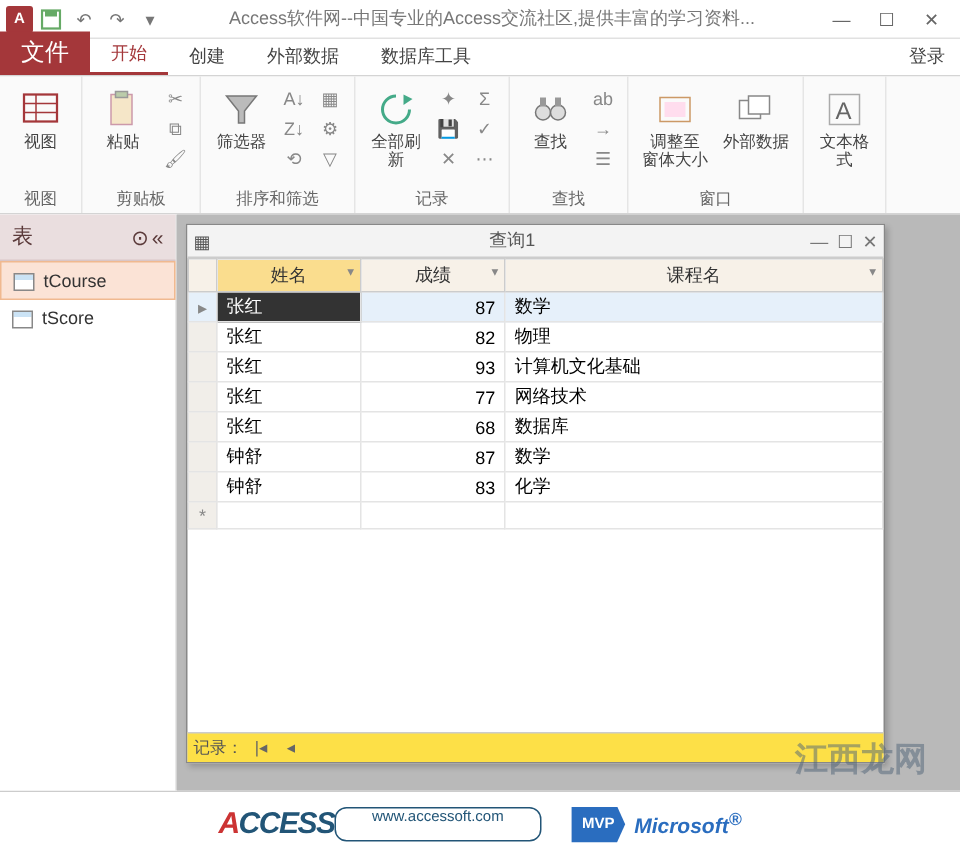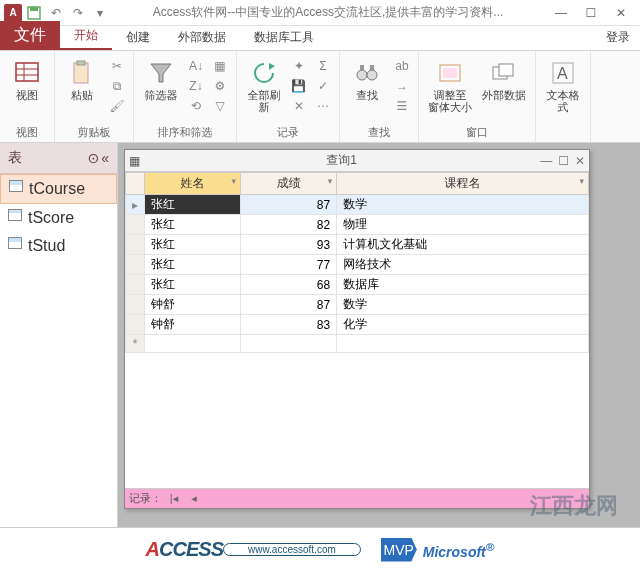--- a/index.html
+++ b/index.html
@@ -32,52 +32,52 @@
 .big-btn .lbl { font-size: 11px; color: #444; text-align: center; line-height: 12px; }
 .small-stack { display: flex; flex-direction: column; gap: 2px; padding-top: 2px; }
 .small-btn { width: 20px; height: 18px; display: flex; align-items: center; justify-content: center; color: #888; }
 svg { display: block; }
 
 
 .content { display: flex; height: calc(571px - 26px - 25px - 92px - 44px); }
 .navpane { width: 118px; border-right: 1px solid #d4d4d4; background: #fff; }
 .navpane-header { background: #eadedf; padding: 6px 8px; display: flex; align-items: center; justify-content: space-between; color: #5b3a3a; font-size: 14px; border-bottom: 1px solid #d9c6c7; }
 .navpane-header .arrows { display: flex; gap: 2px; align-items: center; }
-.nav-item { display: flex; align-items: flex-start; gap: 6px; padding: 5px 8px; color: #333; font-size: 16px; cursor: pointer; }
+.nav-item { display: flex; align-items: flex-end; gap: 6px; padding: 5px 8px; color: #333; font-size: 12px; cursor: pointer; }
 .nav-item.selected { background: #fbe3d6; border: 1px solid #f0b990; }
 .nav-item .tbl-icon { width: 14px; height: 12px; border: 1px solid #888; background: linear-gradient(#cbe3f5 0 35%, #fff 35%); }
 
 .docarea { flex: 1; background: #b9b9b9; padding: 6px; position: relative; }
 .query-window { background: #fff; border: 1px solid #888; width: 466px; height: 360px; display: flex; flex-direction: column; box-shadow: 2px 2px 4px rgba(0,0,0,0.2); }
 .qw-title { height: 22px; background: #f3f3f3; border-bottom: 1px solid #ccc; display: flex; align-items: center; padding: 0 4px; font-size: 12px; color: #555; }
 .qw-title .t { flex: 1; text-align: center; }
 .qw-title .icn { width: 14px; height: 14px; }
 .qw-title .ctrls { display: flex; gap: 6px; color: #777; }
 .grid { flex: 1; overflow: auto; font-size: 12px; }
 table.data { border-collapse: collapse; width: 100%; }
 table.data th { background: #f7f1e8; border: 1px solid #ccc; padding: 2px 6px; font-weight: normal; color: #333; text-align: center; position: relative; }
 table.data th.name { background: #fadd8e; }
 table.data th .drop { position: absolute; right: 4px; top: 3px; color: #888; font-size: 9px; }
 table.data td { border: 1px solid #e4e4e4; padding: 1px 6px; height: 18px; }
 table.data tr td:first-child { background: #f1eee9; width: 18px; text-align: center; color: #888; }
 table.data td.num { text-align: right; }
 table.data tr.sel td.namecell { background: #333; color: #fff; }
 table.data tr.sel td { background: #e6f0fa; }
-.record-nav { height: 20px; border-top: 1px solid #ccc; display: flex; align-items: center; font-size: 11px; color: #555; padding: 0 4px; gap: 4px; background:#f9a8d4; }
+.record-nav { height: 20px; border-top: 1px solid #ccc; display: flex; align-items: center; font-size: 11px; color: #555; padding: 0 4px; gap: 4px; background:#fde047; }
 .record-nav .navbtn { width: 16px; text-align: center; color: #666; cursor: pointer; }
 
 
 .footer { height: 44px; background: #fff; border-top: 1px solid #ccc; display: flex; align-items: center; justify-content: center; gap: 20px; }
-.logo-access { display: flex; align-items: center; gap: 0; }
+.logo-access { display: flex; gap: 0; }
 .logo-access .alogo { font-family: Arial; font-weight: 900; font-style: italic; font-size: 20px; letter-spacing: -1px; }
 .logo-access .alogo .r { color: #c33; }
 .logo-access .alogo .b { color: #257; }
 .logo-access .url { font-size: 10px; color: #257; border: 1px solid #257; padding: 0 24px; border-radius: 8px; }
 .mvp-logo { display: flex; align-items: center; gap: 6px; }
-.mvp-logo .shield { width: 36px; height: 24px; background: #2a6dbf; color: #fff; font-weight: normal; font-size: 14px; display: flex; align-items: center; justify-content: center; clip-path: polygon(0 0, 85% 0, 100% 50%, 85% 100%, 0 100%); }
+.mvp-logo .shield { width: 36px; height: 24px; background: #2a6dbf; color: #fff; font-weight: bold; font-size: 10px; display: flex; align-items: center; justify-content: center; clip-path: polygon(0 0, 85% 0, 100% 50%, 85% 100%, 0 100%); }
 .mvp-logo .ms { font-size: 14px; font-weight: bold; font-style: italic; color: #2a6dbf; }
 .watermark { position: absolute; bottom: 6px; right: 22px; color: rgba(80,100,120,0.5); font-size: 22px; font-weight: bold; pointer-events: none; }
 </style>
 </head>
 <body>
 
 <div class="titlebar">
   <div class="qat">
     <div class="access-logo">A</div>
     <div class="icn">
@@ -267,24 +267,20 @@
         <span>«</span>
       </span>
     </div>
     <div class="nav-item selected">
       <span class="tbl-icon"></span>
       <span>tCourse</span>
     </div>
     <div class="nav-item">
       <span class="tbl-icon"></span>
       <span>tScore</span>
-    </div>
-    <div class="nav-item">
-      <span class="tbl-icon"></span>
-      <span>tStud</span>
     </div>
   </div>
 
   <div class="docarea">
     <div class="query-window">
       <div class="qw-title">
         <span class="icn">▦</span>
         <span class="t">查询1</span>
         <span class="ctrls">
           <span>—</span>

